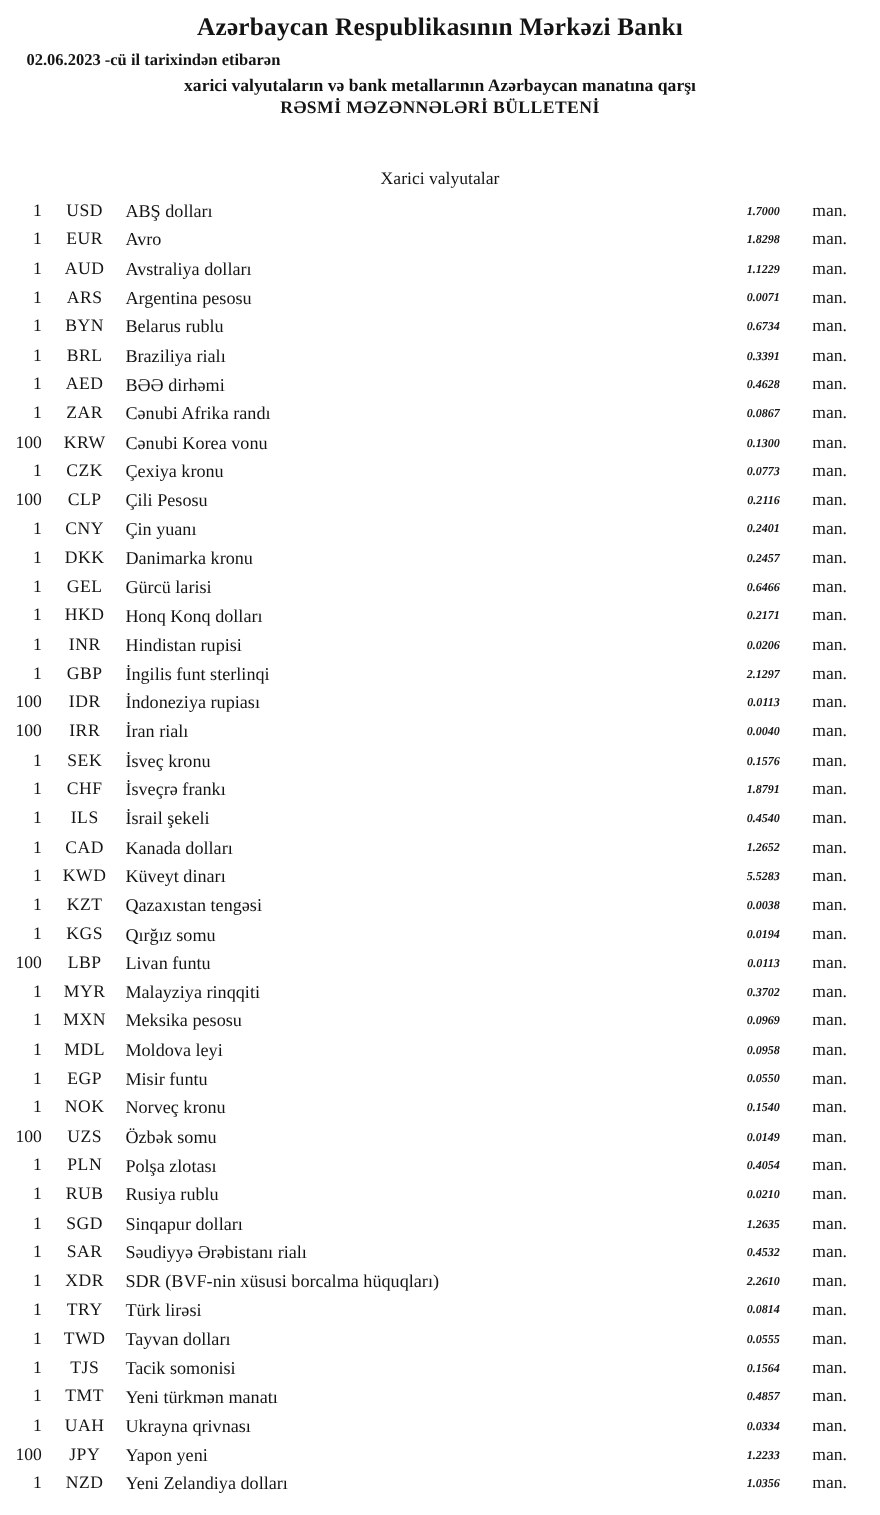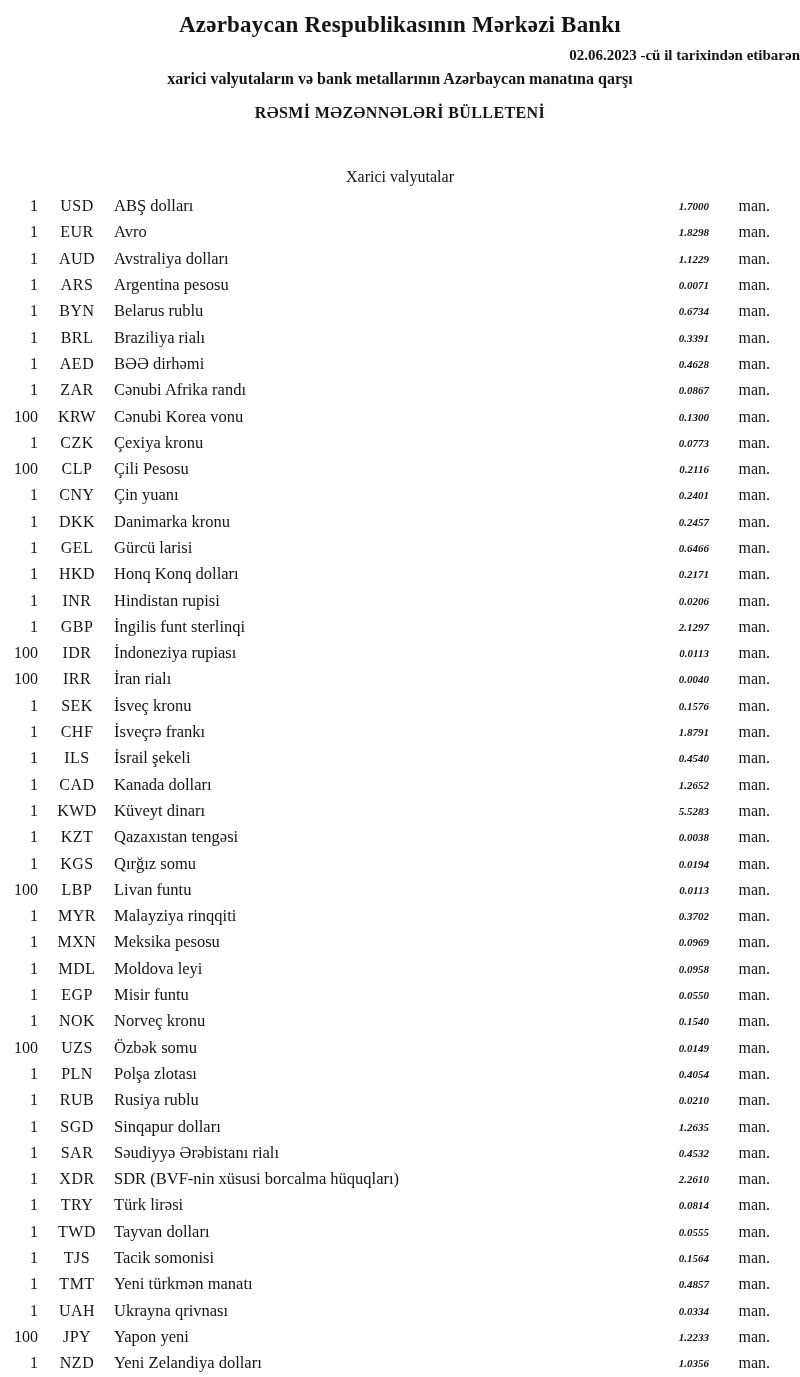--- a/index.html
+++ b/index.html
@@ -22,36 +22,37 @@
   }
   .bank-title {
     text-align: center;
     font-size: 23px;
     font-weight: bold;
     margin: 0;
     padding-top: 4px;
     letter-spacing: 0.2px;
   }
   .date-line {
-    text-align: right;
+    text-align: left;
     font-size: 15px;
     font-weight: bold;
     margin-top: 9px;
+    padding-left: 24px;
   }
   .subtitle-line {
     text-align: center;
     font-size: 16px;
     font-weight: bold;
     margin-top: 6px;
   }
   .bulletin-line {
     text-align: center;
     font-size: 16px;
     font-weight: bold;
-    margin-top: 16px;
+    margin-top: 2px;
     letter-spacing: 0.4px;
   }
   .section-title {
     text-align: center;
     font-size: 16px;
     font-weight: normal;
     margin-top: 46px;
     margin-bottom: 7px;
   }
   .rows {

